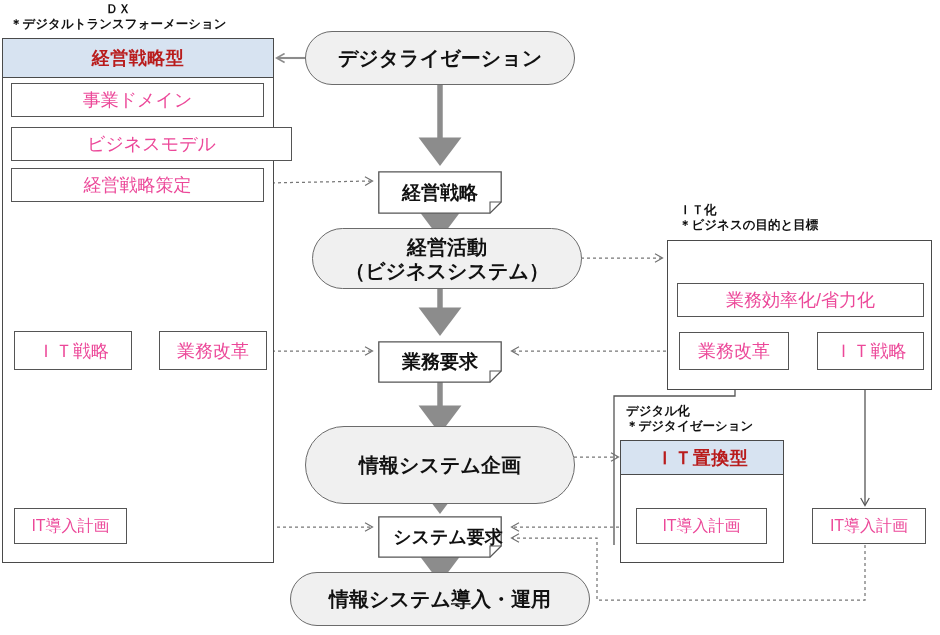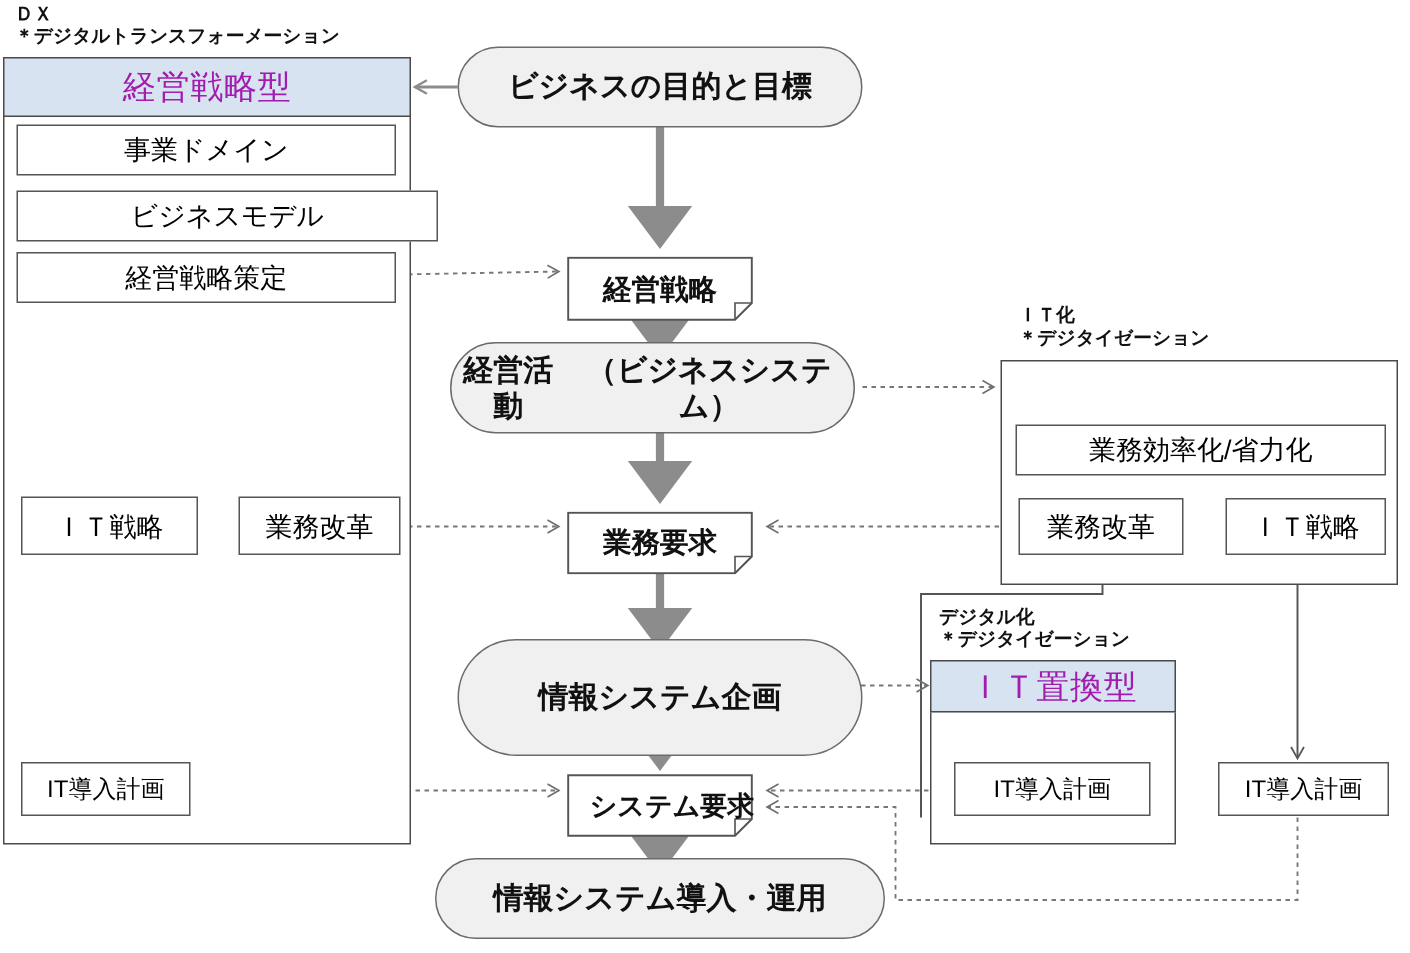--- a/index.html
+++ b/index.html
@@ -18,33 +18,33 @@
 
   
   .panel{
     position:absolute;box-sizing:border-box;
     border:1.4px solid #4a4a4a;background:#ffffff;
   }
   .panel-title{
     position:absolute;box-sizing:border-box;
     background:#d7e3f1;border:1.4px solid #4a4a4a;
     display:flex;align-items:center;justify-content:center;
-    font-size:22px;color:#a21caf;letter-spacing:.5px;
+    font-size:18px;color:#b91c1c;letter-spacing:.5px;font-weight:bold;
   }
   .caption{
     position:absolute;font-size:12.5px;font-weight:bold;
     line-height:1.22;color:#111;white-space:pre;letter-spacing:0px;
   }
 
   
   .box{
     position:absolute;box-sizing:border-box;
     border:1.3px solid #555;background:#fff;
     display:flex;align-items:center;justify-content:center;
-    font-size:18px;color:#000000;
+    font-size:18px;color:#ec4899;
   }
   .box.small{font-size:16px;}
 
   
   .stadium{
     position:absolute;box-sizing:border-box;
     border:1.6px solid #6b6b6b;background:#f0f0f0;
     border-radius:999px;
     display:flex;align-items:center;justify-content:center;
     font-size:20px;font-weight:bold;color:#111;line-height:1.2;
@@ -130,41 +130,41 @@
       <line x1="562" y1="457" x2="618" y2="457" marker-end="url(#dashHead)"></line>
 
       <line x1="127" y1="527" x2="372" y2="527" marker-end="url(#dashHead)"></line>
 
       <line x1="637" y1="527" x2="512" y2="527" marker-end="url(#dashHead)"></line>
 
       <path d="M865,545 L865,600 L597,600 L597,538 L512,538" marker-end="url(#dashHead)"></path>
     </g>
   </svg>
 
-  <div class="caption" style="left:10px;top:2px;">ＤＸ
+  <div class="caption" style="left:10px;top:2px;text-align:center;">ＤＸ
 ＊デジタルトランスフォーメーション</div>
 
   <div class="panel" style="left:2px;top:38px;width:272px;height:525px;"></div>
 
   <div class="panel-title" style="left:2px;top:38px;width:272px;height:40px;">経営戦略型</div>
 
   <div class="box" style="left:11px;top:83px;width:253px;height:34px;">事業ドメイン</div>
 
   <div class="box" style="left:11px;top:127px;width:281px;height:34px;">ビジネスモデル</div>
 
   <div class="box" style="left:11px;top:168px;width:253px;height:34px;">経営戦略策定</div>
 
   <div class="box" style="left:14px;top:331px;width:118px;height:39px;">ＩＴ戦略</div>
 
   <div class="box" style="left:159px;top:331px;width:108px;height:39px;">業務改革</div>
 
   <div class="box small" style="left:14px;top:508px;width:113px;height:36px;">IT導入計画</div>
 
   <div class="caption" style="left:679px;top:203px;">ＩＴ化
-＊デジタイゼーション</div>
+＊ビジネスの目的と目標</div>
 
   <div class="panel" style="left:667px;top:240px;width:265px;height:150px;"></div>
 
 
   <div class="box" style="left:677px;top:283px;width:247px;height:34px;">業務効率化/省力化</div>
 
   <div class="box" style="left:679px;top:332px;width:110px;height:38px;">業務改革</div>
 
   <div class="box" style="left:817px;top:332px;width:107px;height:38px;">ＩＴ戦略</div>
 
@@ -172,31 +172,31 @@
 
   <div class="caption" style="left:626px;top:404px;">デジタル化
 ＊デジタイゼーション</div>
 
   <div class="panel" style="left:620px;top:440px;width:164px;height:123px;"></div>
 
   <div class="panel-title" style="left:620px;top:440px;width:164px;height:35px;">ＩＴ置換型</div>
 
   <div class="box small" style="left:636px;top:508px;width:131px;height:36px;">IT導入計画</div>
 
-  <div class="stadium" style="left:305px;top:31px;width:270px;height:54px;">ビジネスの目的と目標</div>
+  <div class="stadium" style="left:305px;top:31px;width:270px;height:54px;">デジタライゼーション</div>
 
   <div class="docnode" style="left:378px;top:160px;width:124px;height:43px;">
     <svg width="124" height="43" viewBox="0 0 124 43">
       <path d="M0.8,0.8 L123.2,0.8 L123.2,31 L112,42.2 L0.8,42.2 Z" fill="#ffffff" stroke="#555" stroke-width="1.3"></path>
       <path d="M123.2,31 L112,31 L112,42.2" fill="none" stroke="#555" stroke-width="1.1"></path>
     </svg>
     <span class="doclabel">経営戦略</span>
   </div>
 
-  <div class="stadium" style="left:300px;top:228px;width:270px;height:61px;flex-direction:row;">
+  <div class="stadium" style="left:312px;top:228px;width:270px;height:61px;flex-direction:column;">
     <span>経営活動</span>
     <span>（ビジネスシステム）</span>
   </div>
 
   <div class="docnode" style="left:378px;top:330px;width:124px;height:42px;">
     <svg width="124" height="42" viewBox="0 0 124 42">
       <path d="M0.8,0.8 L123.2,0.8 L123.2,30 L112,41.2 L0.8,41.2 Z" fill="#ffffff" stroke="#555" stroke-width="1.3"></path>
       <path d="M123.2,30 L112,30 L112,41.2" fill="none" stroke="#555" stroke-width="1.1"></path>
     </svg>
     <span class="doclabel">業務要求</span>

